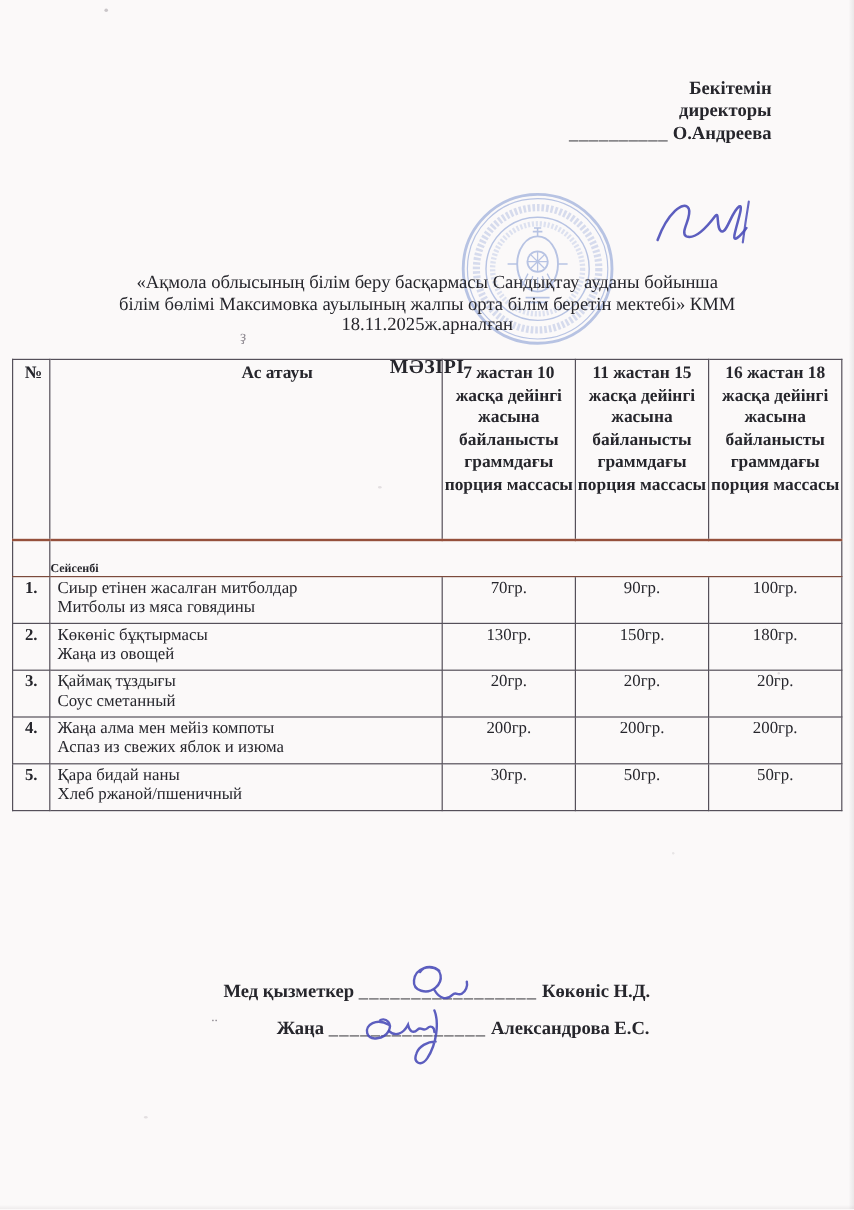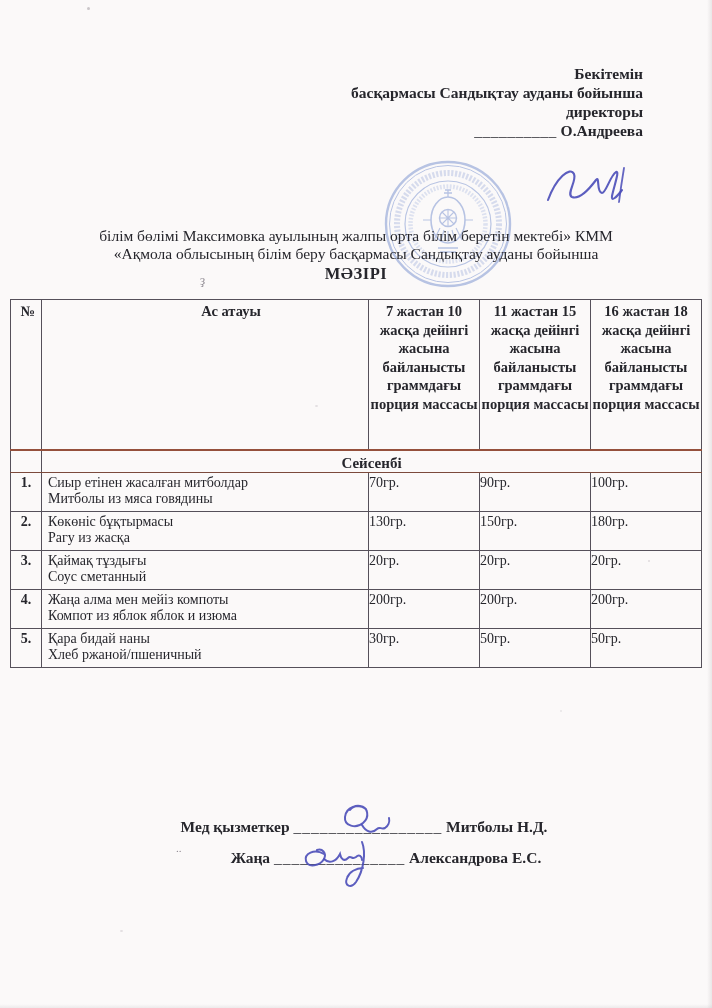--- a/index.html
+++ b/index.html
@@ -26,44 +26,44 @@
   
   .stamp { position:absolute; left:382px; top:158px; width:132px; height:132px;
     z-index:1; opacity:.62; }
 
   
   .ink { position:absolute; z-index:4; }
 
   
   .subtitle { position:absolute; top:227px; left:0; width:712px;
     text-align:center; font-size:15.5px; line-height:17.5px; z-index:3; }
-  .menu-title { font-weight:bold; font-size:16.5px; margin-top:3px; letter-spacing:.5px; }
+  .menu-title { font-weight:bold; font-size:16.5px; margin-top:17px; letter-spacing:.5px; }
   .stray { position:absolute; left:200px; top:272px; font-size:13px; color:#8d8890;
     z-index:2; }
 
   
   table.menu { position:absolute; left:10px; top:299px; width:691px;
     border-collapse:collapse; table-layout:fixed; z-index:3;
     font-size:14px; }
   table.menu col.c-num { width:31px; }
   table.menu col.c-name { width:327px; }
   table.menu col.c-g { width:111px; }
   table.menu td, table.menu th {
     border:1.6px solid #55505a; vertical-align:top; }
   table.menu th { font-size:14.5px; line-height:18.6px; font-weight:bold;
     padding-top:2px; text-align:center; }
   th.h-num { text-align:left; padding-left:4px; }
   th.h-name { text-align:left; padding-left:52px; height:150px; }
   tr.day-row td { border-top:2px solid #95503c; border-bottom:1.8px solid #7c4a3c;
-    text-align:center; font-weight:bold; font-size:15px; height:22px;
-    padding-top:4px; vertical-align:middle; }
+    text-align:left; font-weight:bold; font-size:10px; height:22px;
+    padding-top:18px; vertical-align:middle; }
   tbody.items td { height:39px; border-top:1.6px solid #5c5450; }
   td.num { font-weight:bold; text-align:center; padding-top:2px; }
   td.dish { padding:2px 4px 0 6px; line-height:16.8px; }
-  td.grams { text-align:left; padding-top:2px; }
+  td.grams { text-align:center; padding-top:2px; }
 
   
   .footer { position:absolute; top:818px; left:0; width:712px; z-index:3;
     font-weight:bold; font-size:15.5px; }
   .footer .sig-row { text-align:center; height:22px; }
   .footer .sig-row + .sig-row { margin-top:9px; }
   .footer .uline { font-weight:normal; letter-spacing:1px; }
   .dots { position:absolute; left:176px; top:842px; color:#8d8890; font-size:11px; z-index:2; }
 </style>
 </head>
@@ -93,35 +93,35 @@
       <path d="M60 54 l12 12 M72 54 l-12 12 M66 51.5 v17 M57.5 60 h17" stroke-width="1.1"></path>
       <path d="M66 39 v-7 M62 35 h8 M63 32 h6" stroke-width="1.3"></path>
       <path d="M58 70 l-6 12 M74 70 l6 12 M62 72 l-3 11 M70 72 l3 11 M66 73 v11" stroke-width="1.1"></path>
       <path d="M49 62 h-8 M83 62 h8" stroke-width="1.2"></path>
       <path d="M56 90 h20 M58 94 h16" stroke-width="1.3"></path>
     </g>
   </svg>
 
   <div class="approval">
     <div class="line">Бекітемін</div>
-    <div class="line">басқармасы Сандықтау ауданы бойынша</div>
     <div class="line">директоры</div>
     <div class="line"><span class="sig-line" style="font-weight:normal">__________</span> <span>О.Андреева</span></div>
   </div>
 
   <svg class="ink" style="left:540px;top:160px;width:112px;height:50px;" viewBox="0 0 112 50">
     <g fill="none" stroke="#4a4cb8" stroke-width="2.1" stroke-linecap="round">
       <path d="M8 40 C 16 18, 30 6, 34 14 C 37 21, 26 34, 32 37 C 40 40, 50 28, 56 20 C 60 15, 56 32, 62 33 C 66 33, 70 16, 76 12 C 80 10, 74 26, 72 36 C 71 42, 76 38, 82 30" opacity=".9"></path>
       <path d="M84 8 C 82 20, 80 34, 79 42" stroke-width="1.8" opacity=".85"></path>
     </g>
   </svg>
 
   <div class="subtitle">
+    <div>«Ақмола облысының білім беру басқармасы Сандықтау ауданы бойынша</div>
     <div>білім бөлімі Максимовка ауылының жалпы орта білім беретін мектебі» КММ</div>
-    <div>«Ақмола облысының білім беру басқармасы Сандықтау ауданы бойынша</div>
+    <div>18.11.2025ж.арналған</div>
     <div class="menu-title">МӘЗІРІ</div>
   </div>
   <div class="stray">ҙ</div>
 
   <table class="menu">
     <colgroup>
       <col class="c-num">
         <col class="c-name">
         <col class="c-g">
         <col class="c-g">
@@ -148,41 +148,41 @@
             <div>Митболы из мяса говядины</div>
           </td>
           <td class="grams">70гр.</td>
           <td class="grams">90гр.</td>
           <td class="grams">100гр.</td>
         </tr>
         <tr>
           <td class="num">2.</td>
           <td class="dish">
             <div>Көкөніс бұқтырмасы</div>
-            <div>Рагу из жасқа</div>
+            <div>Жаңа из овощей</div>
           </td>
           <td class="grams">130гр.</td>
           <td class="grams">150гр.</td>
           <td class="grams">180гр.</td>
         </tr>
         <tr>
           <td class="num">3.</td>
           <td class="dish">
             <div>Қаймақ тұздығы</div>
             <div>Соус сметанный</div>
           </td>
           <td class="grams">20гр.</td>
           <td class="grams">20гр.</td>
           <td class="grams">20гр.</td>
         </tr>
         <tr>
           <td class="num">4.</td>
           <td class="dish">
             <div>Жаңа алма мен мейіз компоты</div>
-            <div>Компот из яблок яблок и изюма</div>
+            <div>Аспаз из свежих яблок и изюма</div>
           </td>
           <td class="grams">200гр.</td>
           <td class="grams">200гр.</td>
           <td class="grams">200гр.</td>
         </tr>
         <tr>
           <td class="num">5.</td>
           <td class="dish">
             <div>Қара бидай наны</div>
             <div>Хлеб ржаной/пшеничный</div>
@@ -191,21 +191,21 @@
           <td class="grams">50гр.</td>
           <td class="grams">50гр.</td>
         </tr>
       </tbody>
   </table>
 
   <div class="footer">
     <div class="sig-row" style="transform:translateX(8px);">
       <span>Мед қызметкер</span>
       <span class="uline">_________________</span>
-      <span>Митболы Н.Д.</span>
+      <span>Көкөніс Н.Д.</span>
     </div>
     <div class="sig-row" style="transform:translateX(30px);">
       <span>Жаңа</span>
       <span class="uline">_______________</span>
       <span>Александрова Е.С.</span>
     </div>
   </div>
   <div class="dots">..</div>
 
   <svg class="ink" style="left:332px;top:799px;width:70px;height:44px;" viewBox="0 0 70 44">

